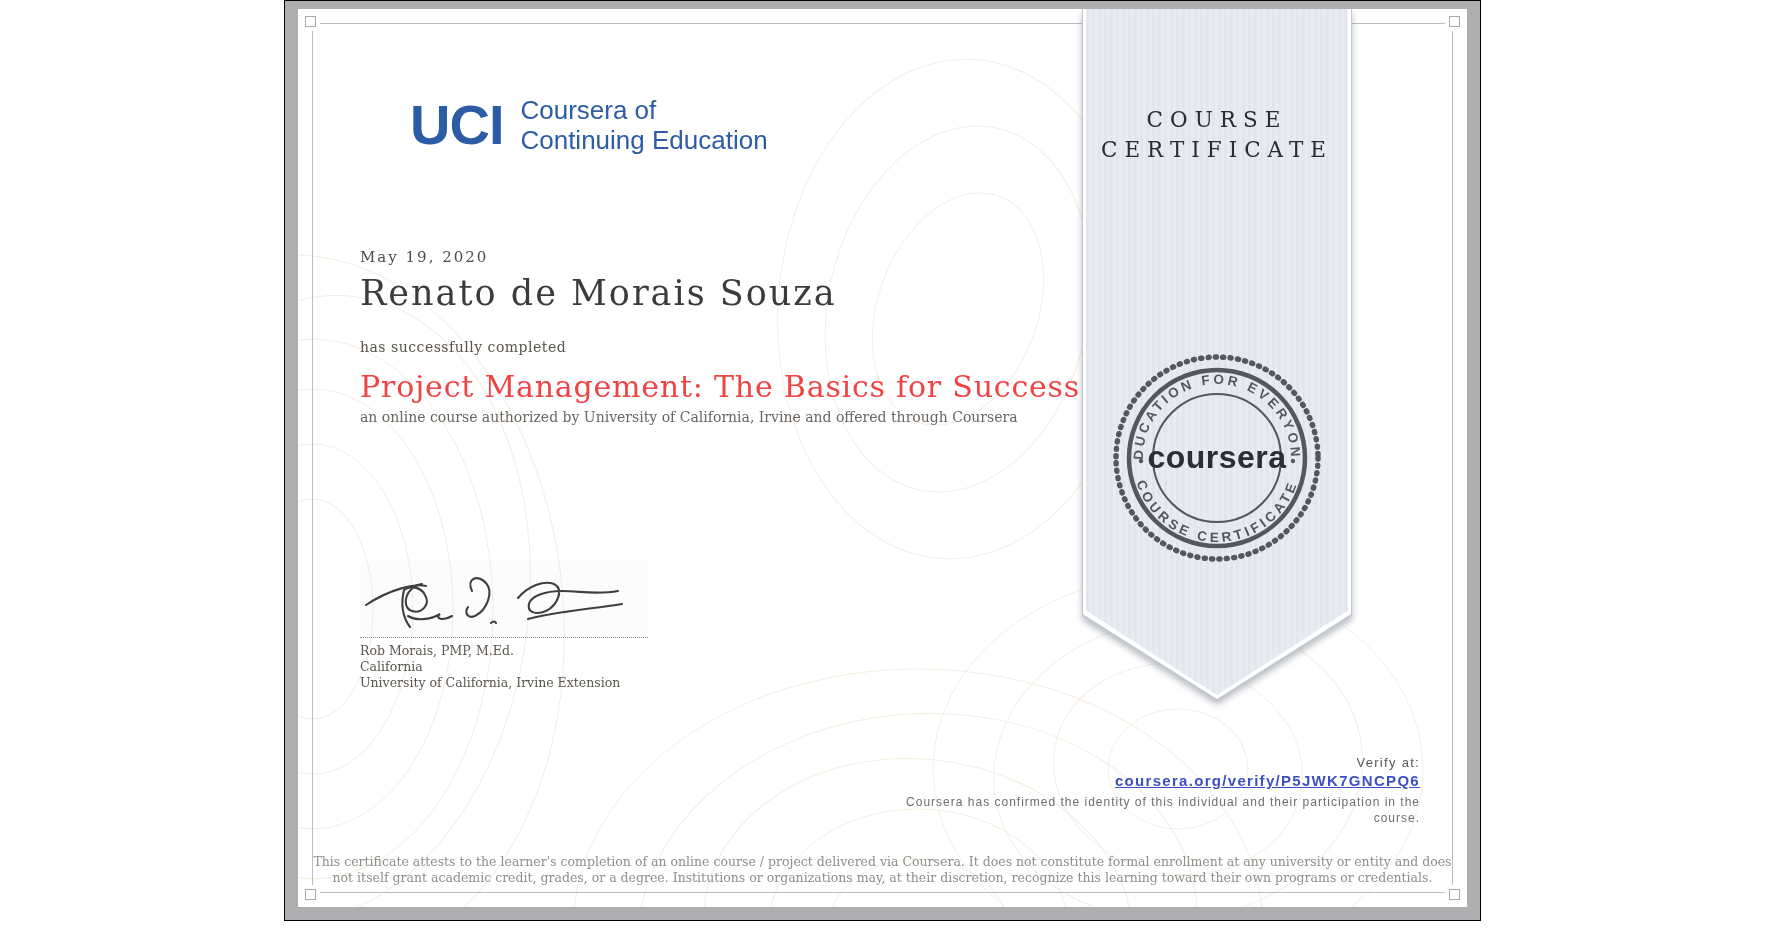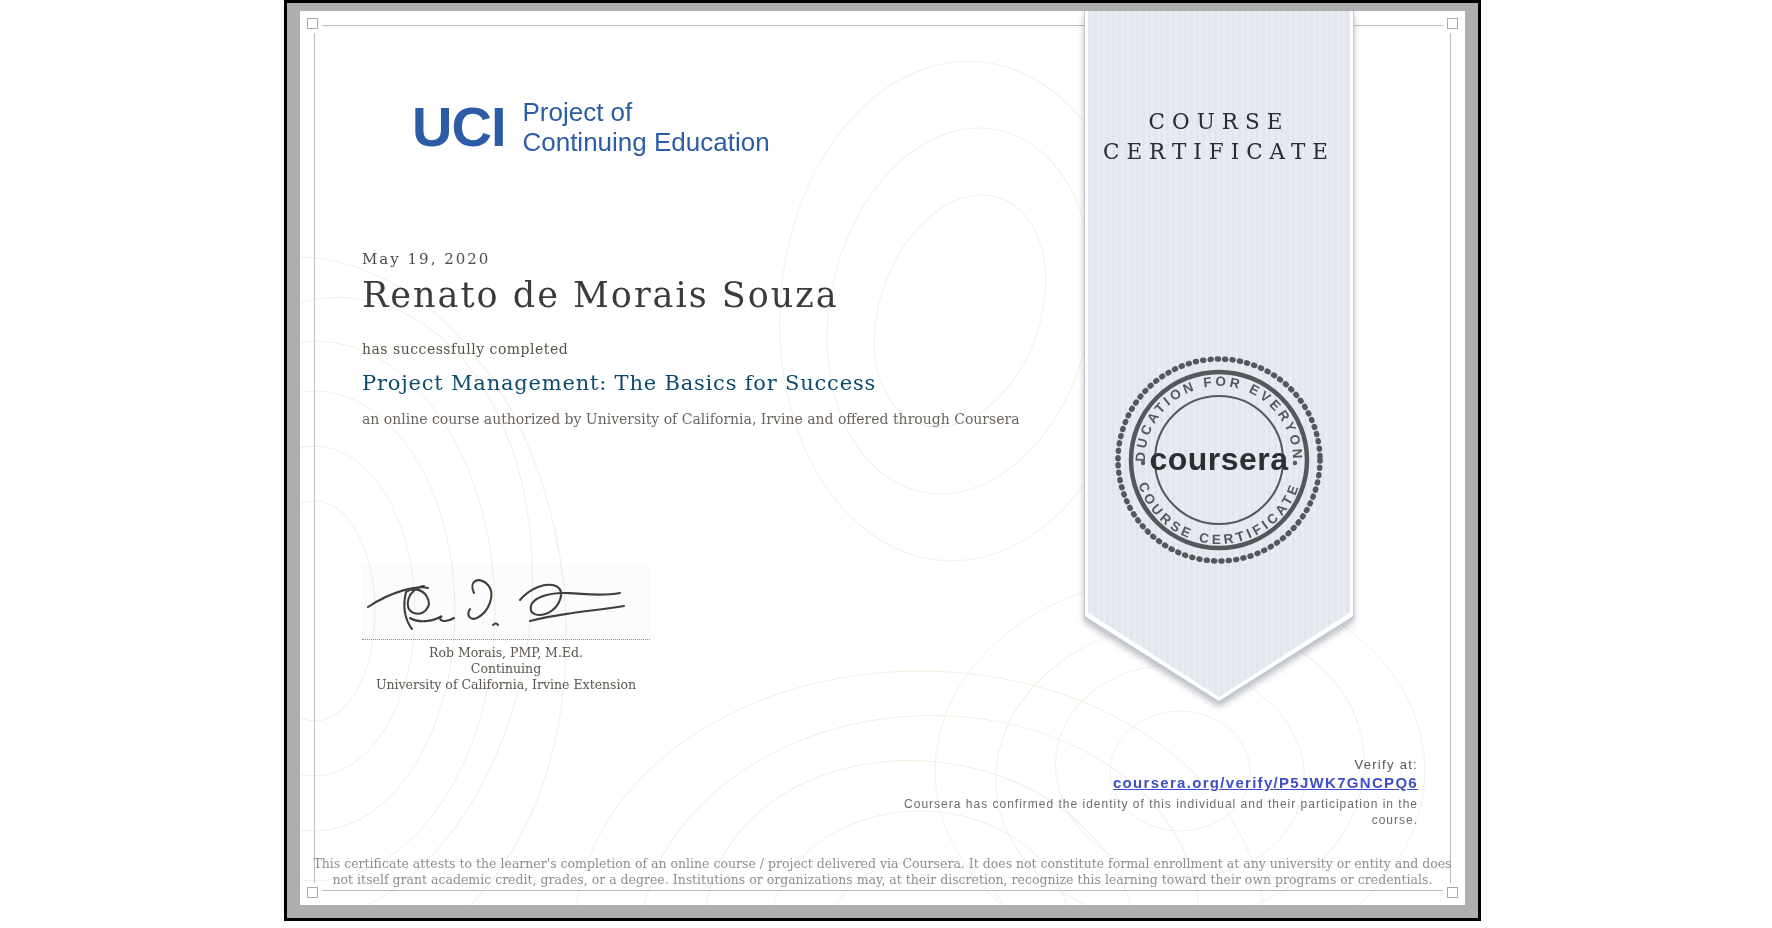--- a/index.html
+++ b/index.html
@@ -1,21 +1,21 @@
 <!DOCTYPE html>
 <html><head>
 <meta charset="utf-8">
 <style>
   * { margin:0; padding:0; box-sizing:border-box; }
   html,body { width:1772px; height:928px; background:#ffffff; overflow:hidden;
               font-family:"Liberation Sans", sans-serif; }
 
   
   .cert-frame { position:absolute; left:284px; top:0; width:1197px; height:921px;
-                background:#aeaeb1; border:3px solid #000000;
+                background:#aeaeb1; border:1px solid #000000;
                 padding:8px 13px 13px 13px; }
 
   .paper { position:relative; width:100%; height:100%; background:#ffffff; overflow:hidden; }
 
   .pattern-svg { position:absolute; left:0; top:0; z-index:1; }
 
   
   .inner-border { position:absolute; inset:14px; border:1px solid #bcbcbe; z-index:2; pointer-events:none; }
   .corner-sq { position:absolute; width:11px; height:11px; background:#fff;
                border:1px solid #a9a9ab; box-shadow:0 0 0 4px #fff; }
@@ -23,25 +23,25 @@
   .corner-sq.tr { right:-8px; top:-8px; }
   .corner-sq.bl { left:-8px;  bottom:-8px; }
   .corner-sq.br { right:-8px; bottom:-8px; }
 
   
   .uci-logo { position:absolute; left:112px; top:86px; display:flex; align-items:center; z-index:3; }
   .uci-abbr { font-size:56px; font-weight:800; letter-spacing:-1px; color:#2d5ca6; line-height:1; }
   .uci-division { margin-left:17px; font-size:26px; line-height:30px; color:#2d5ca6; font-weight:400; }
 
   
-  .serif { font-family:"DejaVu Serif","Liberation Serif",serif;text-align:center; }
+  .serif { font-family:"DejaVu Serif","Liberation Serif",serif; }
   .date-line   { position:absolute; left:62px; top:239px; font-size:15px; letter-spacing:2px; color:#4c4c4c; z-index:3; }
   .recipient   { position:absolute; left:62px; top:264px; font-size:35px; letter-spacing:2px; color:#3b3b3b; z-index:3; }
   .completed   { position:absolute; left:62px; top:330px; font-size:14px; letter-spacing:0.5px; color:#575349; z-index:3; }
-  .course-title{ position:absolute; left:62px; top:360px; font-size:21px; letter-spacing:0.8px; color:#0c4a6e; z-index:3; }
+  .course-title{ position:absolute; left:62px; top:360px; font-size:30px; letter-spacing:0.8px; color:#ef4444; z-index:3; }
   .course-sub  { position:absolute; left:62px; top:400px; font-size:14px; color:#6a6560; z-index:3; }
 
   
   .sig-block { position:absolute; left:62px; top:552px; width:288px; z-index:3; }
   .sig-scrawl-wrap { border-bottom:1px dotted #8f8f8f; background:rgba(0,0,0,0.012); }
   .sig-lines { margin-top:5px; font-size:12.5px; line-height:16px; color:#5a564f; }
 
   
   .ribbon { position:absolute; left:784px; top:0; width:270px; height:692px; z-index:4;
             filter:drop-shadow(0 4px 3px rgba(90,95,110,0.40)); }
@@ -101,21 +101,21 @@
     <div class="inner-border">
       <div class="corner-sq tl"></div>
       <div class="corner-sq tr"></div>
       <div class="corner-sq bl"></div>
       <div class="corner-sq br"></div>
     </div>
 
     <div class="uci-logo">
       <span class="uci-abbr">UCI</span>
       <span class="uci-division">
-        <span>Project of</span><br>
+        <span>Coursera of</span><br>
         <span>Continuing Education</span>
       </span>
     </div>
 
     <div class="date-line serif">May 19, 2020</div>
     <div class="recipient serif">Renato de Morais Souza</div>
     <div class="completed serif">has successfully completed</div>
     <div class="course-title serif">Project Management: The Basics for Success</div>
     <div class="course-sub serif">an online course authorized by University of California, Irvine and offered through Coursera</div>
 
@@ -128,21 +128,21 @@
             <path d="M48 55 C56 60 70 59 80 53 C74 58 84 60 92 55"></path>
             <path d="M112 30 C106 17 118 13 126 22 C134 31 127 49 115 55 C108 58 104 52 108 46"></path>
             <path d="M131 62 C133 60 135 60 136 62"></path>
             <path d="M158 37 C168 25 184 19 194 23 C204 28 198 44 186 50 C177 54 167 52 169 43 C171 35 185 30 202 30 C220 30 236 34 258 30"></path>
             <path d="M168 58 C198 50 232 48 262 43"></path>
           </g>
         </svg>
       </div>
       <div class="sig-lines serif">
         <div>Rob Morais, PMP, M.Ed.</div>
-        <div>Continuing</div>
+        <div>California</div>
         <div>University of California, Irvine Extension</div>
       </div>
     </div>
 
     <div class="ribbon">
       <div class="lyr edge"></div>
       <div class="lyr white"></div>
       <div class="lyr fill"></div>
       <div class="ribbon-title">
         <span>COURSE</span><br>

